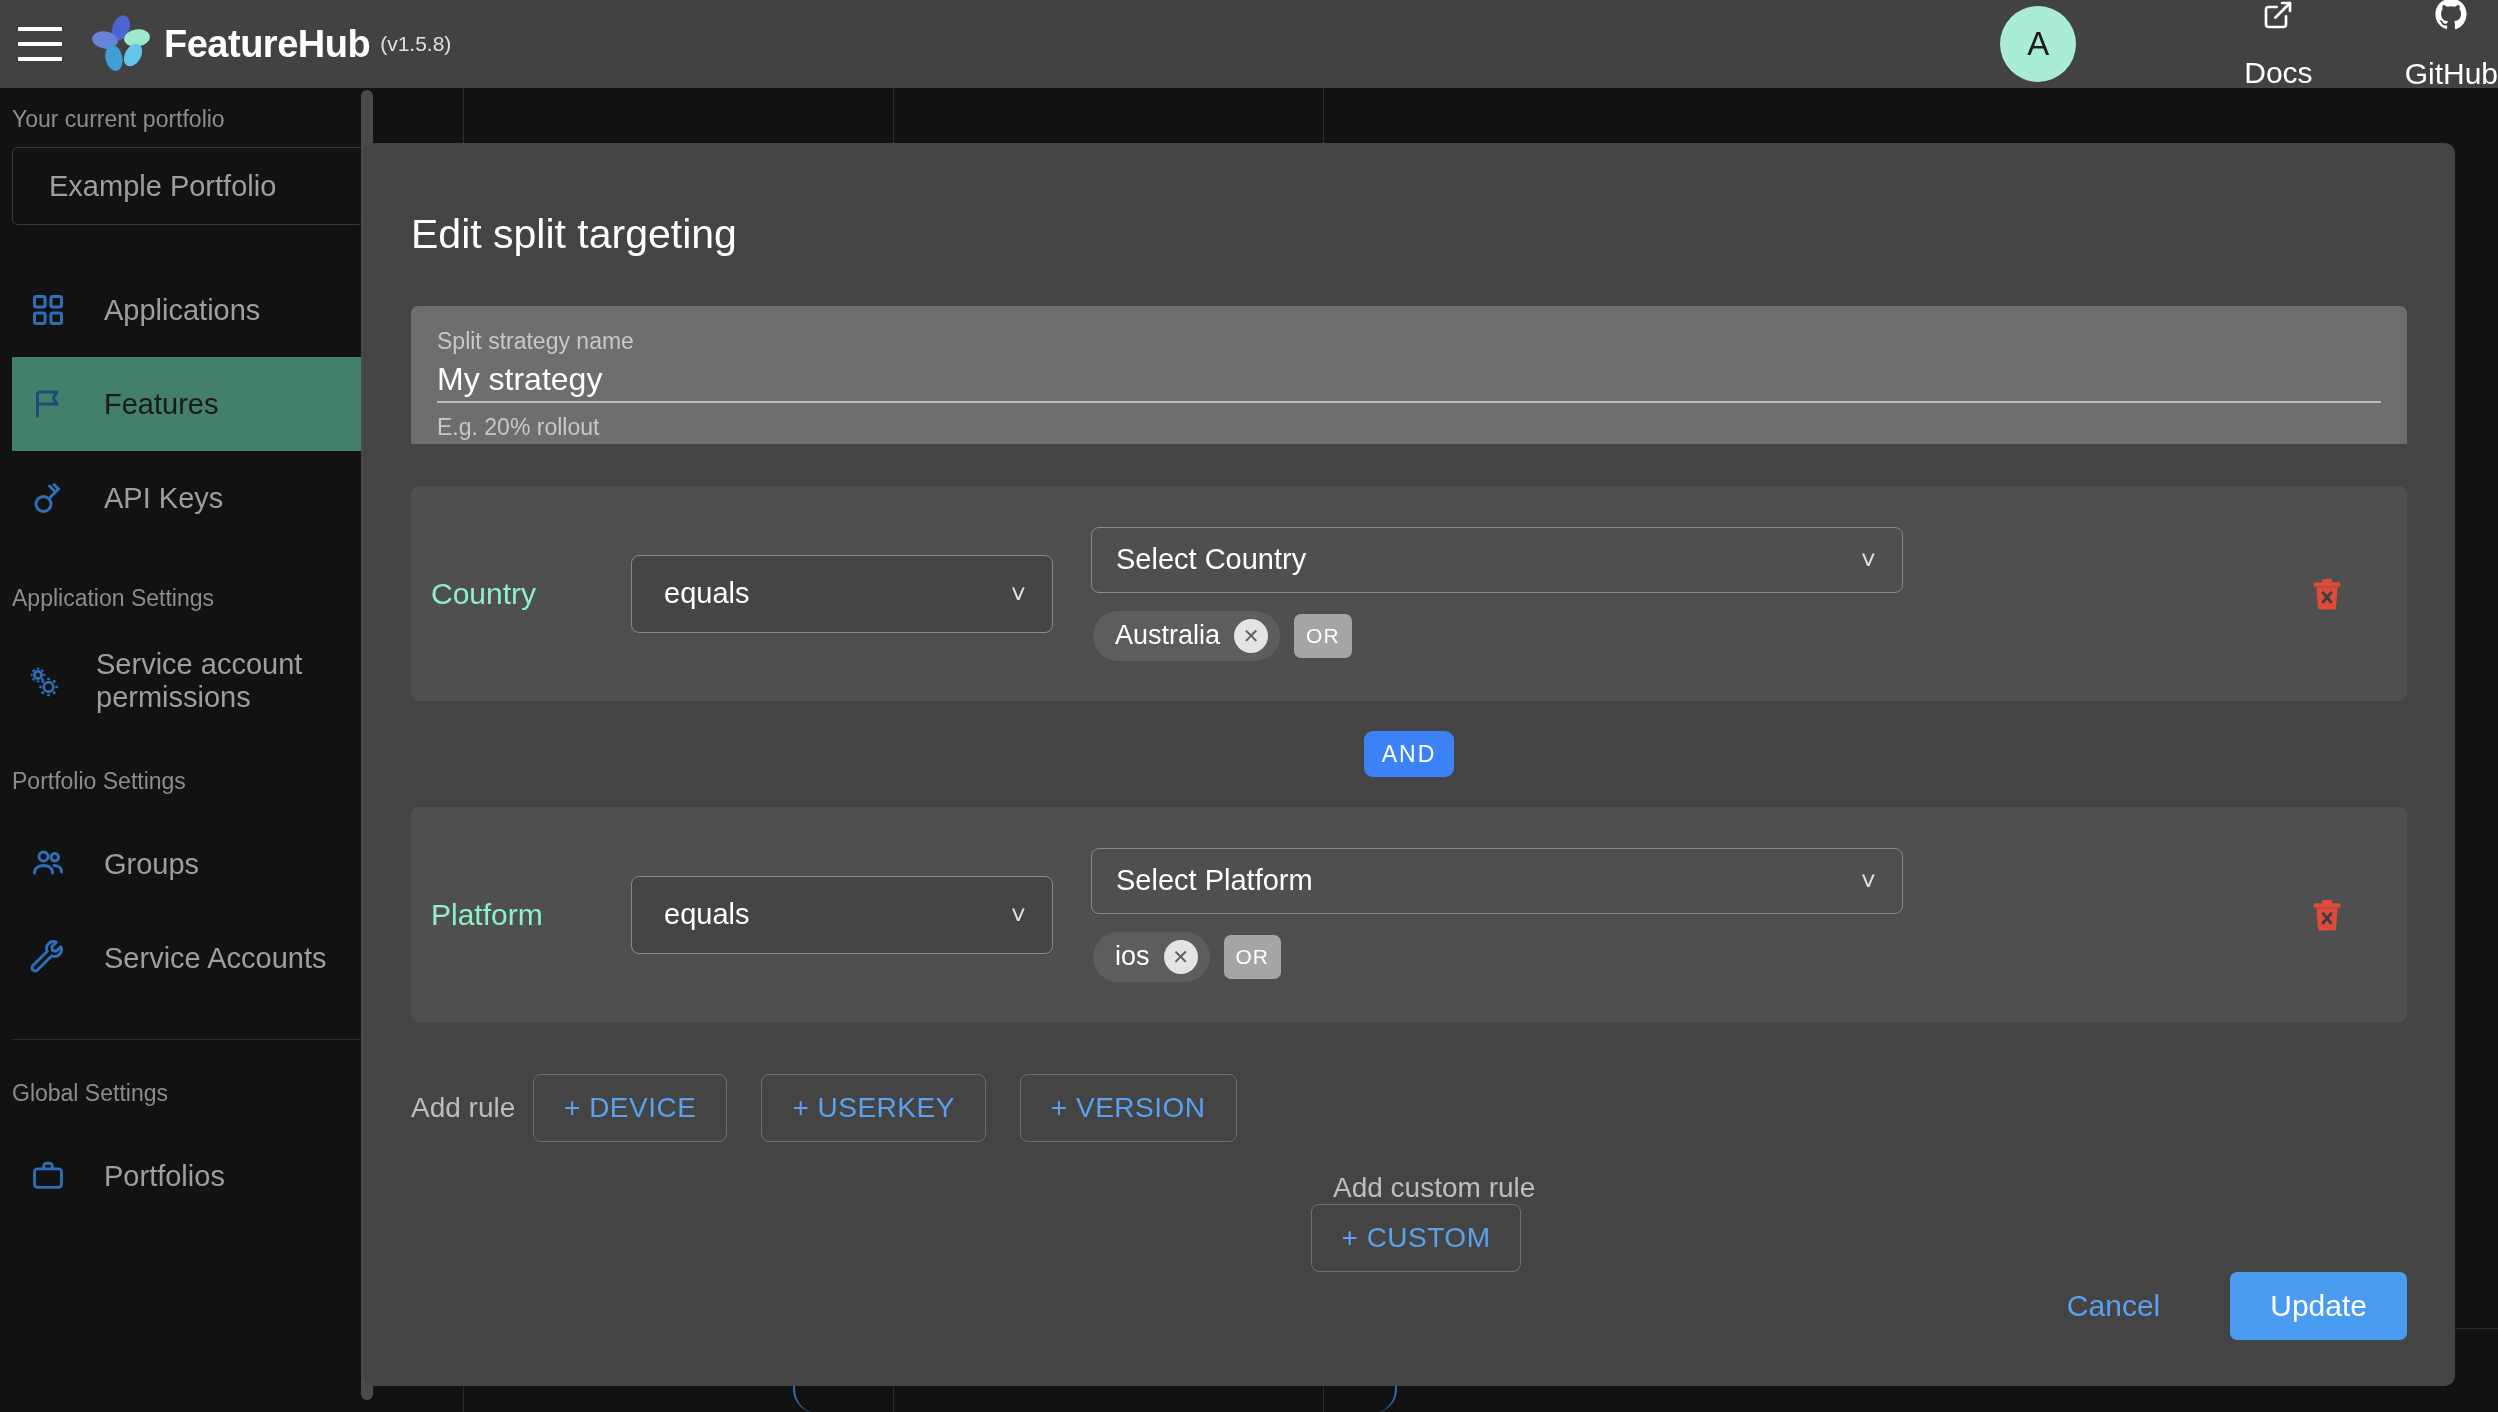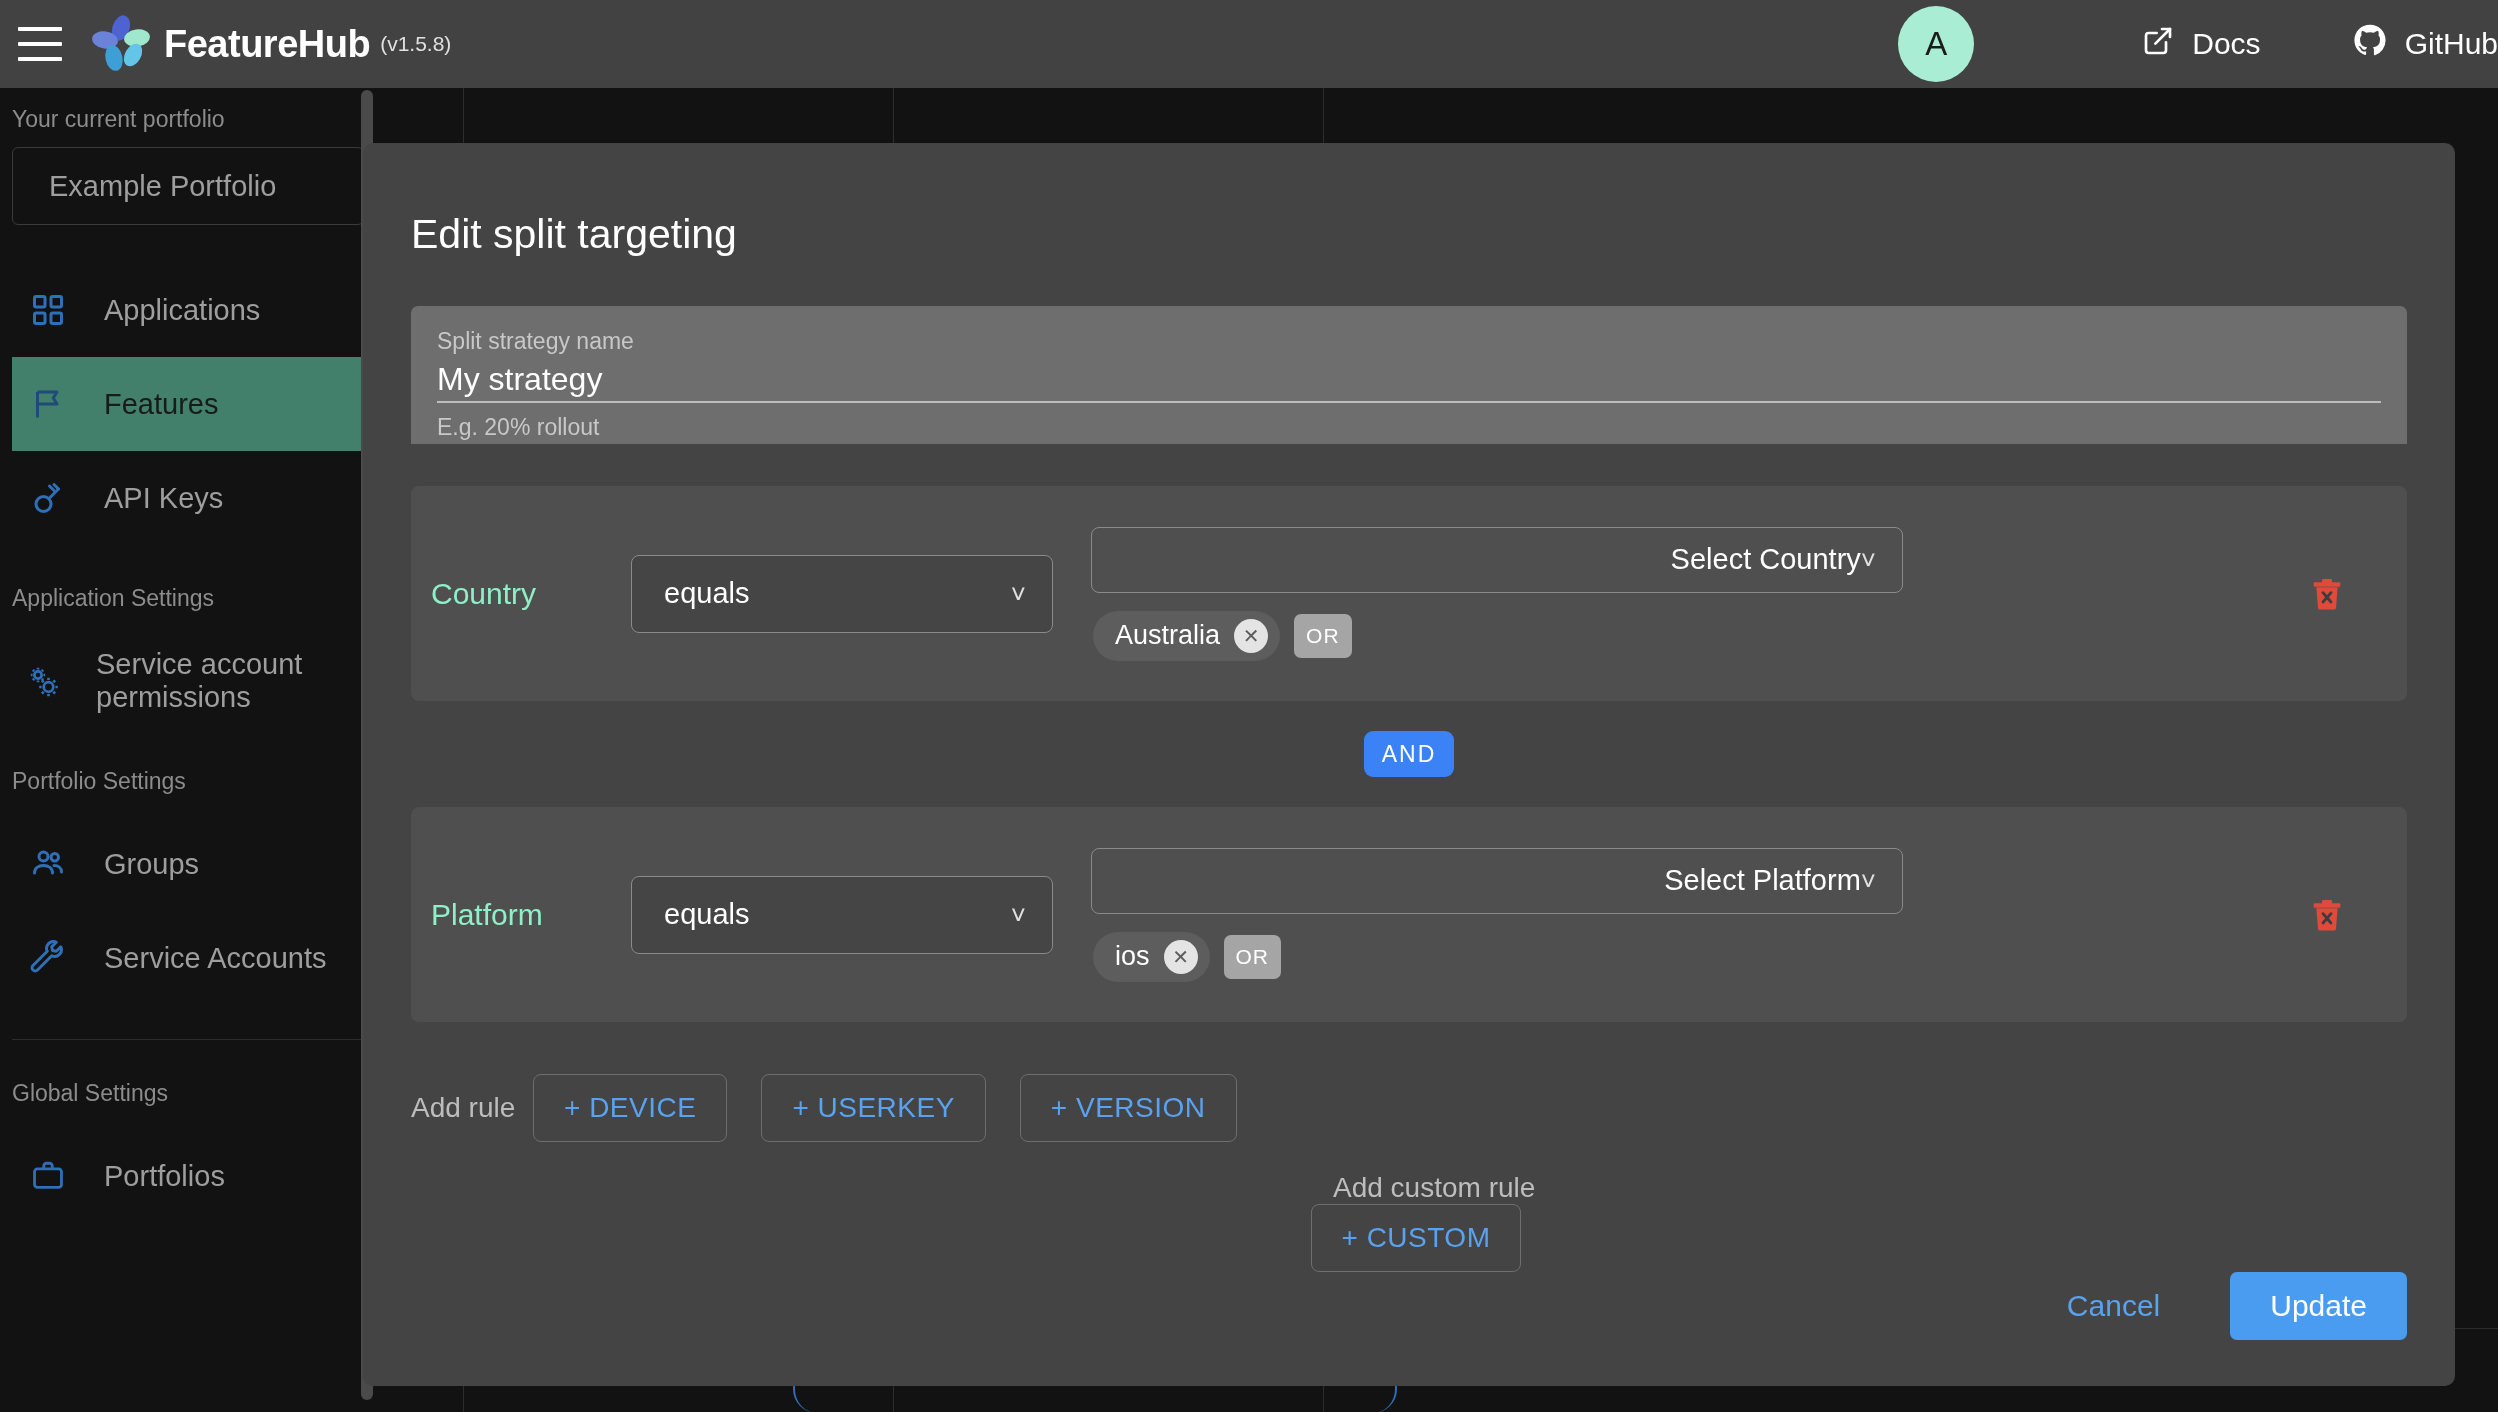--- a/index.html
+++ b/index.html
@@ -39,20 +39,21 @@
   .avatar {
     width: 76px; height: 76px; border-radius: 50%;
     background: #a9eed4; color: #1c1c1c;
     display: flex; align-items: center; justify-content: center;
     font-size: 33px; margin-right: 168px;
   }
   .toplink {
     display: flex; align-items: center; gap: 18px;
     color: #ffffff; font-size: 30px; margin-right: 92px;
     cursor: pointer;
+    flex-direction: column;
   }
   .toplink.gh { margin-right: 0px; }
 
   
   .sidebar {
     position: absolute; top: 88px; left: 12px; width: 363px; height: 1324px;
     background: #121212; overflow: hidden;
     z-index: 2;
   }
   .side-caption {
@@ -126,21 +127,21 @@
     padding: 0 26px 0 32px; color: #ffffff; font-size: 29px; cursor: pointer;
     margin-left: 0px;
   }
   .chev { color: #e0e0e0; font-size: 26px; line-height: 1; }
   .rule-values {
     margin-left: 38px; width: 812px; background: #4f4f4f; border-radius: 8px;
     padding: 0px 0 0 0;
   }
   .value-select {
     height: 66px; border: 1px solid #8a8a8a; border-radius: 8px;
-    display: flex; align-items: center; justify-content: flex-end;
+    display: flex; align-items: center; justify-content: space-between;
     padding: 0 26px 0 24px; color: #ffffff; font-size: 29px; cursor: pointer;
     background: #4f4f4f;
   }
   .chip-row { display: flex; align-items: center; gap: 14px; margin-top: 18px; padding-left: 2px; }
   .chip {
     background: #5d5d5d; border-radius: 28px; height: 50px;
     display: flex; align-items: center; gap: 14px; padding: 0 12px 0 22px;
     color: #ffffff; font-size: 27px;
   }
   .chip-x {

